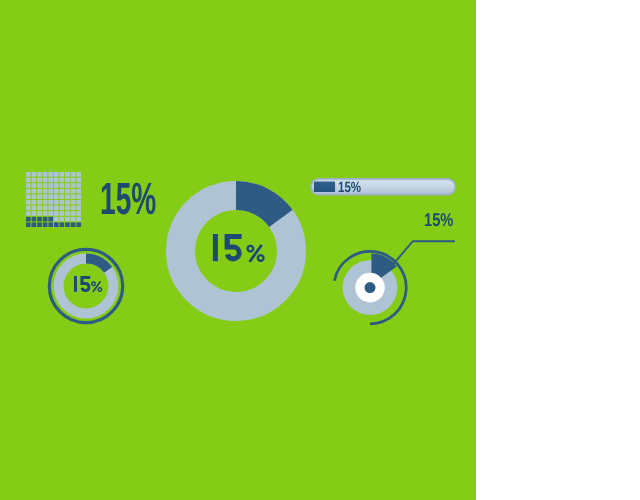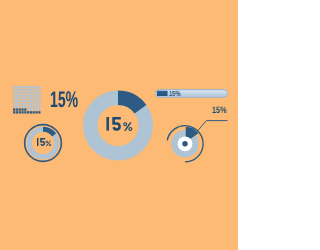--- a/index.html
+++ b/index.html
@@ -1,21 +1,21 @@
 <!DOCTYPE html>
 <html><head>
 <meta charset="utf-8">
 <title>15 percent progress infographic set</title>
 <style>
   html,body{margin:0;padding:0;}
   body{width:238px;height:250px;background:#ffffff;overflow:hidden;
        font-family:"Liberation Sans", sans-serif;
        -webkit-font-smoothing:antialiased;
        text-rendering:geometricPrecision;}
-  .stage{position:relative;width:238px;height:250px;background:#fdba74;}
+  .stage{position:relative;width:238px;height:250px;background:#84cc16;}
   .abs{position:absolute;}
   svg{display:block;overflow:visible;shape-rendering:geometricPrecision;}
   .cond{font-weight:700;color:#1d4a72;line-height:1;white-space:nowrap;
         display:inline-block;transform-origin:left top;will-change:transform;}
 </style>
 </head>
 <body>
 
 <div class="stage">
 

